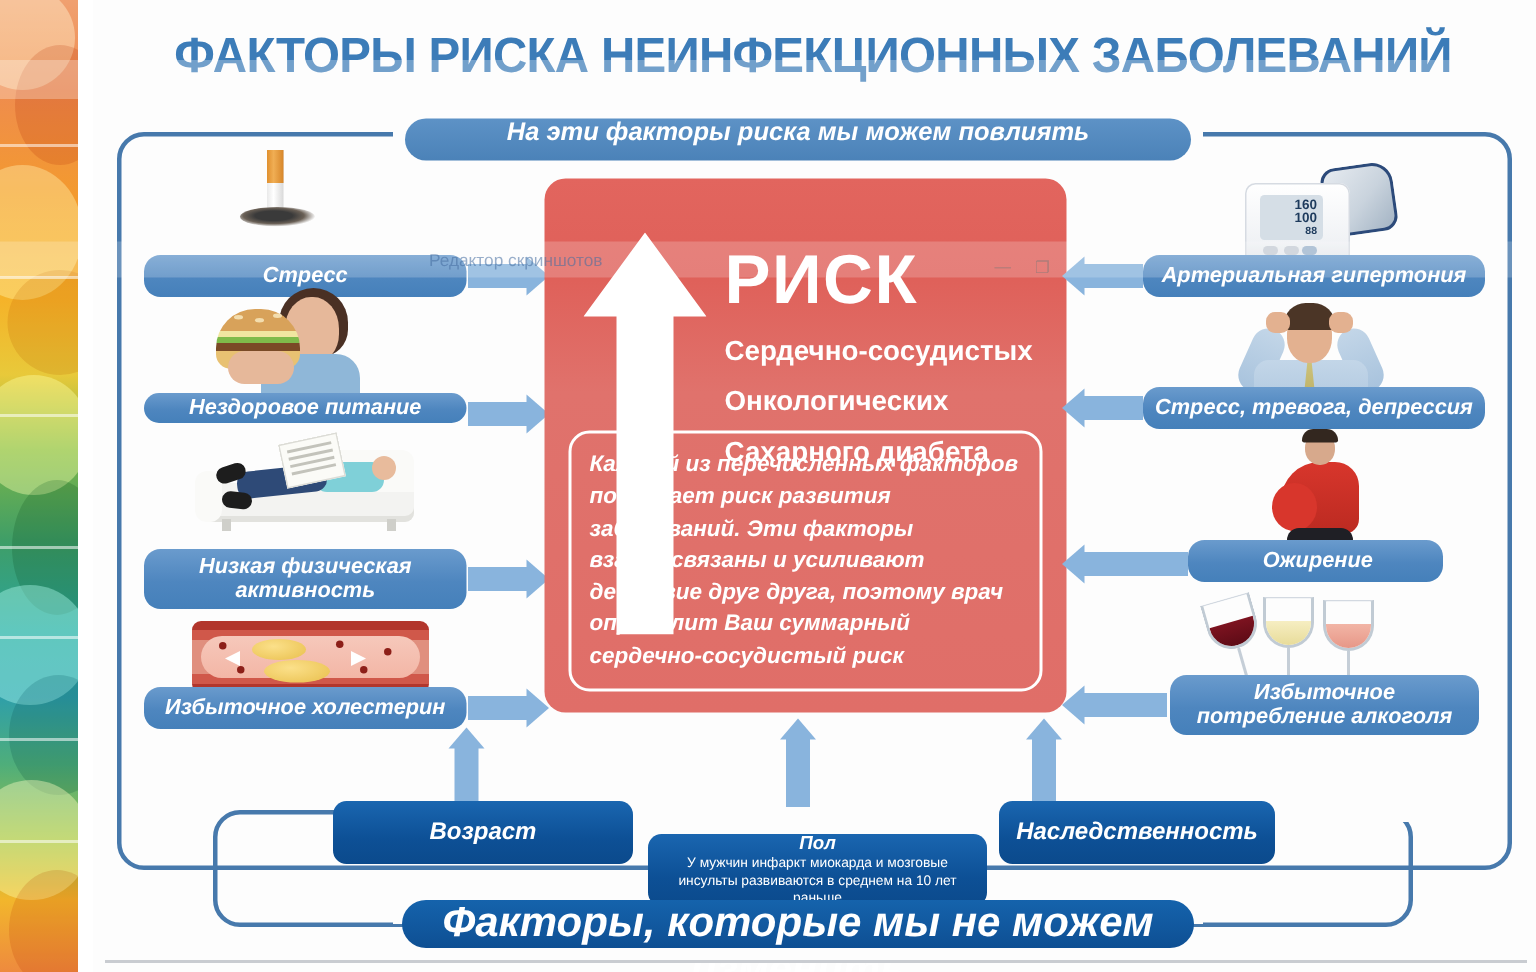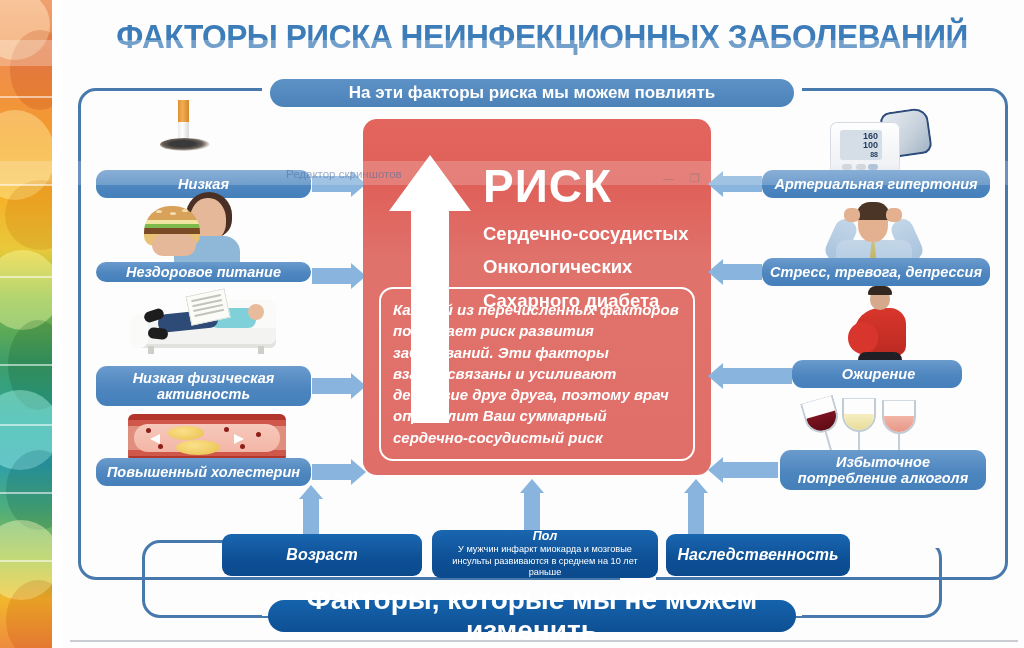--- a/index.html
+++ b/index.html
@@ -72,23 +72,24 @@
 
   
   .frame-cut {
     position: absolute;
     background: #fdfdfd;
   }
 
   
   .banner {
     position: absolute;
-    display: flex; align-items: center; justify-content: center;
+    display: flex; justify-content: center;
     border-radius: 16px;
     color: #ffffff;
+    font-style: italic;
     font-weight: bold;
     text-align: center;
     line-height: 1.1;
   }
   .banner-top {
     left: 270px; top: 79px; width: 524px; height: 28px;
     background: linear-gradient(180deg, #5d92c6 0%, #4b82b8 100%);
     font-size: 17px;
   }
   .banner-bottom {
@@ -488,21 +489,21 @@
   <div class="frame-cut" style="left:262px; top:604px; width:540px; height:12px;"></div>
   <div class="frame-cut" style="left:400px; top:536px; width:545px; height:12px;"></div>
   <div class="frame-cut" style="left:620px; top:480px; width:36px;  height:104px;"></div>
 
   <div class="photo" style="left:150px; top:100px; width:80px; height:56px;">
     <div class="cig-body"></div>
       <div class="cig-filter"></div>
       <div class="cig-ash"></div>
   </div>
   <div class="factor" style="left:96px; top:170px; width:215px; height:28px;">
-    <span>Низкая</span>
+    <span>Стресс</span>
   </div>
   <div class="arrow-r" style="left:312px; top:176px; width:40px; height:16px;">
       <div class="tip"></div>
     </div>
 
   <div class="photo" style="left:140px; top:190px; width:110px; height:78px;">
     <div class="woman-hair"></div>
       <div class="woman-head"></div>
       <div class="woman-body"></div>
     <div class="burger"></div>
@@ -543,21 +544,21 @@
       <div class="rbc" style="left:18px; top:14px;"></div>
       <div class="rbc" style="left:30px; top:30px;"></div>
       <div class="rbc" style="left:96px; top:13px;"></div>
       <div class="rbc" style="left:112px; top:30px;"></div>
       <div class="rbc" style="left:128px; top:18px;"></div>
       <div class="artery-arrow a1"></div>
         <div class="artery-arrow a2"></div>
     </div>
   </div>
   <div class="factor" style="left:96px; top:458px; width:215px; height:28px;">
-    <span>Повышенный холестерин</span>
+    <span>Избыточное холестерин</span>
   </div>
   <div class="arrow-r" style="left:312px; top:464px; width:40px; height:16px;">
       <div class="tip"></div>
     </div>
 
   <div class="risk-box">
     <svg class="risk-arrow" viewBox="0 0 82 268">
       <polygon points="41,0 82,56 60,56 60,268 22,268 22,56 0,56" fill="#ffffff"></polygon>
     </svg>
     <div class="risk-text-col">
@@ -656,21 +657,21 @@
       <div class="tip"></div>
     </div>
   <div class="arrow-u" style="left:688px; top:492px; width:16px; height:46px;">
       <div class="tip"></div>
     </div>
 
   <div class="fixed-box" style="left:222px; top:534px; width:200px; height:42px;">
     <span class="fixed-title">Возраст</span>
   </div>
 
-  <div class="fixed-box" style="left:432px; top:530px; width:226px; height:48px;">
+  <div class="fixed-box" style="left:432px; top:556px; width:226px; height:48px;">
     <span class="fixed-title small">Пол</span>
     <span class="fixed-sub">У мужчин инфаркт миокарда и мозговые инсульты развиваются в среднем на 10 лет раньше</span>
   </div>
 
   <div class="fixed-box" style="left:666px; top:534px; width:184px; height:42px;">
     <span class="fixed-title">Наследственность</span>
   </div>
 
   <div class="banner banner-top">
     <span>На эти факторы риска мы можем повлиять</span>

